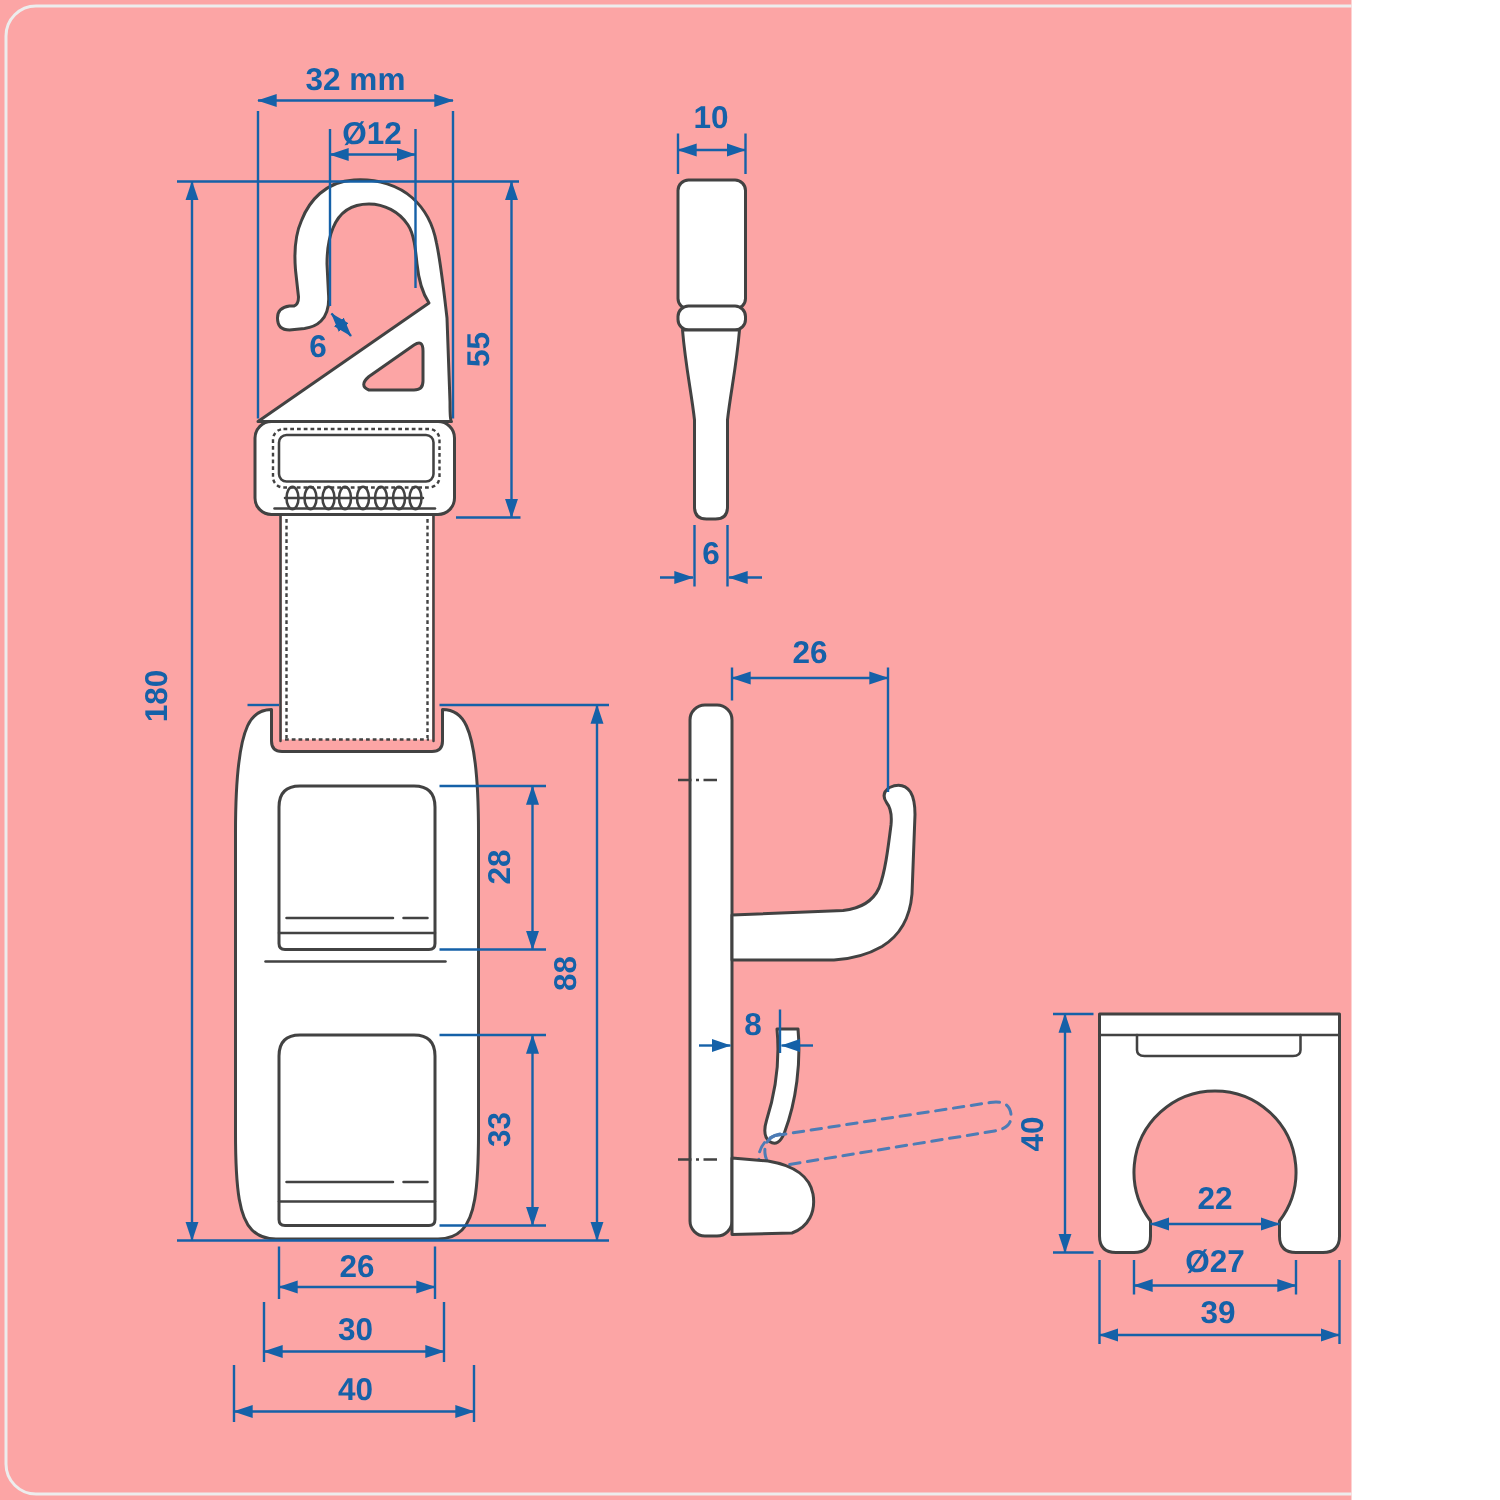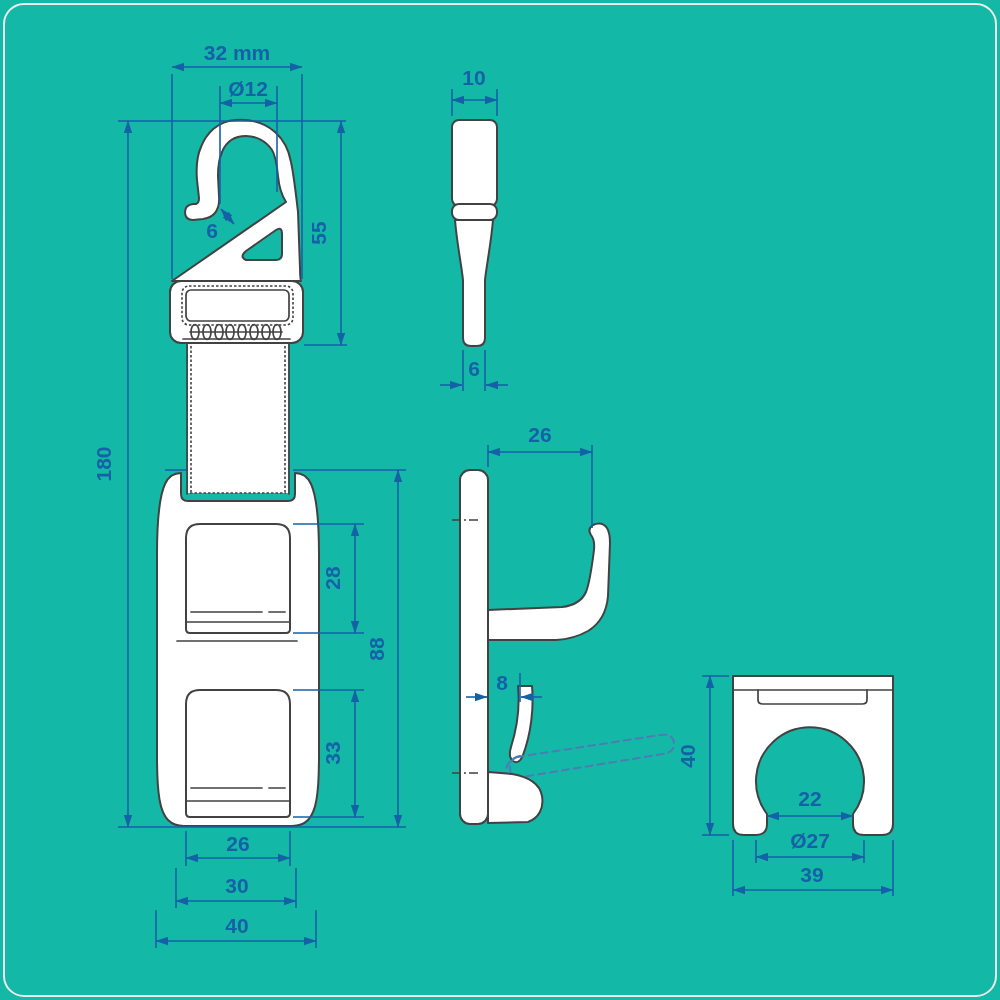--- a/index.html
+++ b/index.html
@@ -1,16 +1,16 @@
 <!DOCTYPE html>
 <html><head>
 <meta charset="utf-8">
 <style>
   html,body{margin:0;padding:0;background:#fff;}
-  .canvas{position:relative;width:1000px;height:1000px;background:#14b8a6;overflow:hidden;
+  .canvas{position:relative;width:901px;height:1000px;background:#fca5a5;overflow:hidden;
           font-family:"Liberation Sans",sans-serif;}
   svg{display:block;}
   .outline{fill:#ffffff;stroke:#424242;stroke-width:2;stroke-linejoin:round;stroke-linecap:round;}
   .oline{fill:none;stroke:#424242;stroke-width:2;stroke-linejoin:round;stroke-linecap:round;}
   .othin{fill:none;stroke:#424242;stroke-width:1.7;stroke-linecap:round;}
   .knurl{fill:none;stroke:#424242;stroke-width:1.6;stroke-dasharray:2.5 2;}
   .cline{fill:none;stroke:#424242;stroke-width:1.6;stroke-dasharray:9 3 2 3;}
   .dim{fill:none;stroke:#1561a8;stroke-width:1.6;}
   .dimtxt{fill:#1561a8;font-weight:bold;font-size:21px;text-anchor:middle;
           font-family:"Liberation Sans",sans-serif;}

